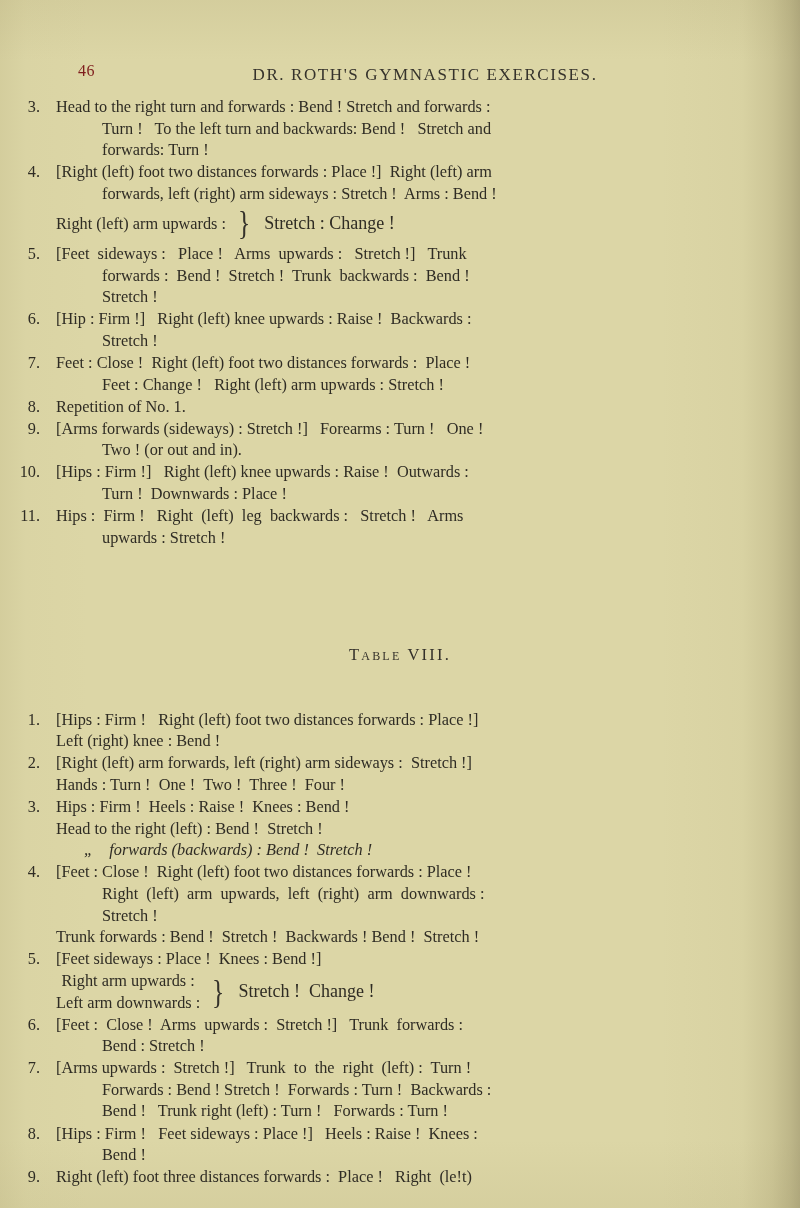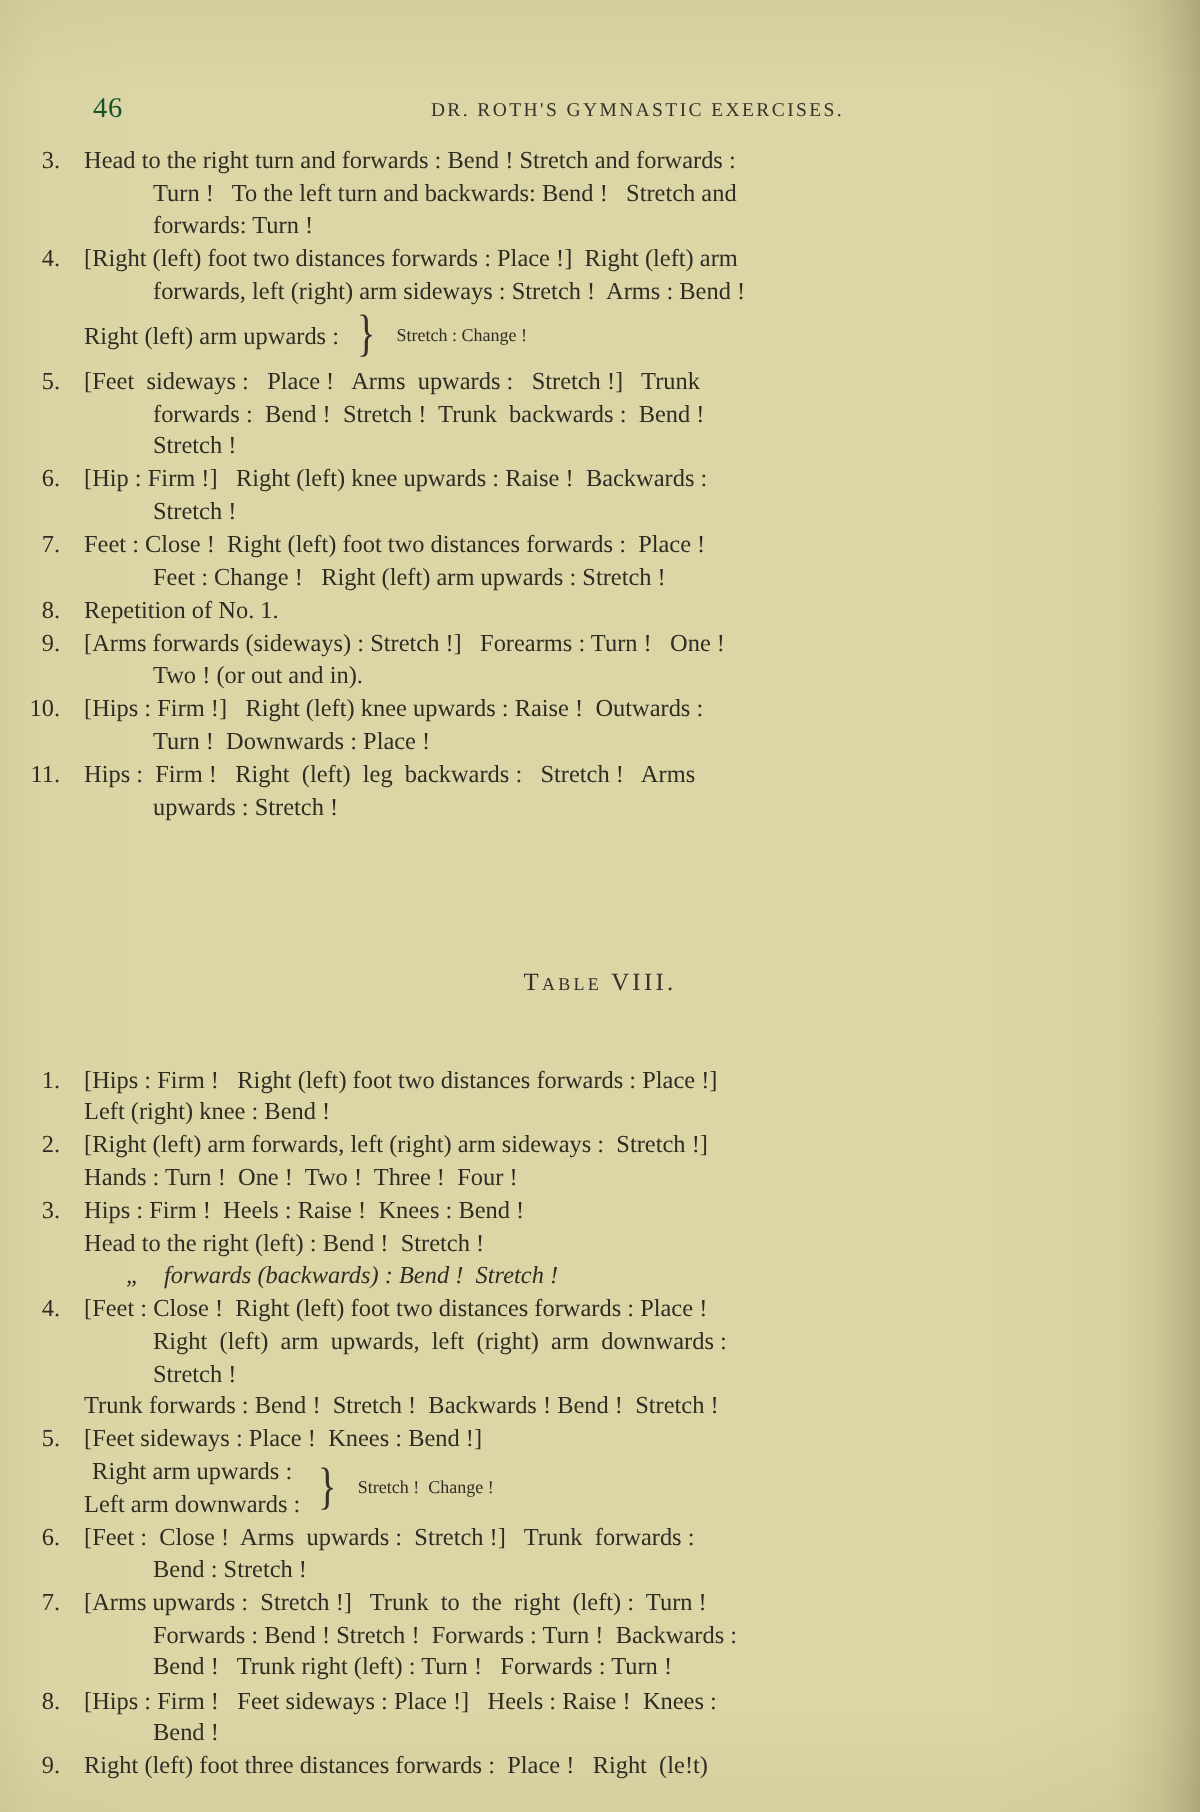--- a/index.html
+++ b/index.html
@@ -42,33 +42,33 @@
   }
 
   
   .runhead {
     position: relative;
     height: 34px;
     margin-top: 62px;
   }
   .folio {
     position: absolute;
-    left: 62px;
+    left: 78px;
     top: 0;
-    font-size: 19px;
+    font-size: 16px;
     letter-spacing: 0.5px;
-    color: #14532d;
+    color: #7f1d1d;
   }
   .runtitle {
     position: absolute;
     left: 0;
     right: 0;
     top: 3px;
     text-align: center;
-    font-size: 13px;
+    font-size: 17px;
     letter-spacing: 1.6px;
     font-variant: small-caps;
     text-transform: uppercase;
     color: #35322b;
     padding-left: 50px;
   }
 
   
   .table-caption {
     text-align: center;
@@ -125,21 +125,21 @@
   .brace-rows .ln { white-space: pre; }
   .brace-mark {
     font-size: 34px;
     line-height: 38px;
     margin: 0 12px 0 10px;
     transform: scaleX(0.75);
     color: #34312a;
     font-family: "Liberation Serif", serif;
   }
   .brace-after {
-    font-size: 12px;
+    font-size: 18px;
     white-space: pre;
   }
 
   .sec-gap { height: 96px; }
   .cap-gap { height: 44px; }
 
   .list-first  { margin-top: 22px; }
 </style>
 </head>
 <body>

